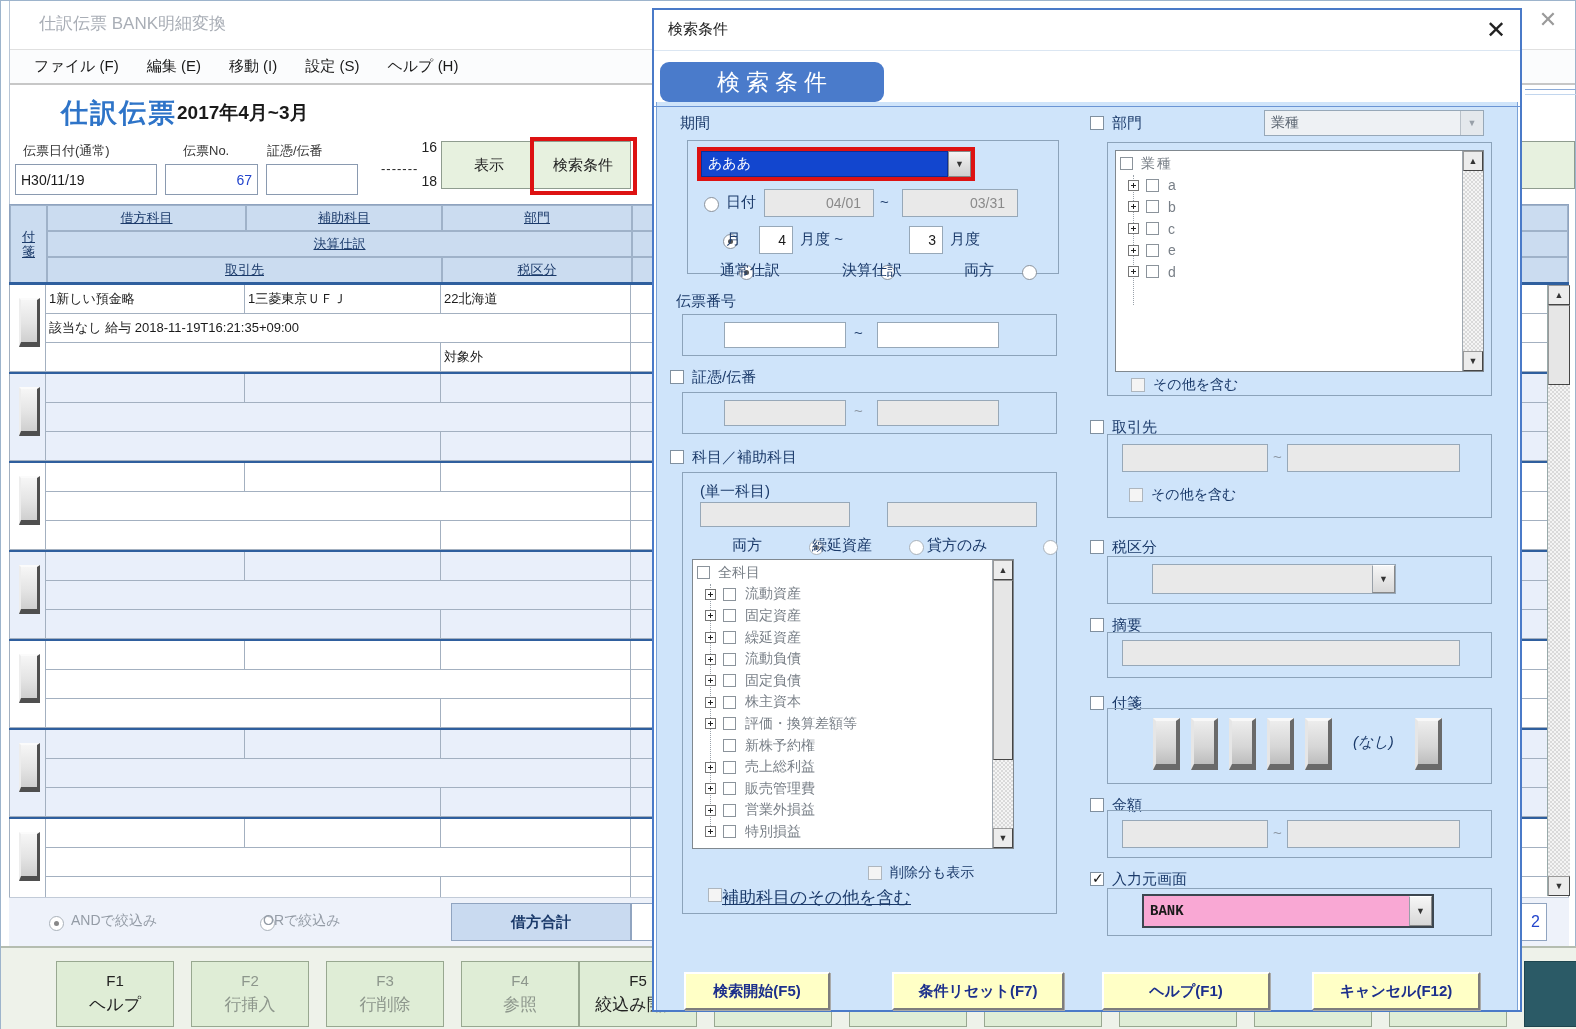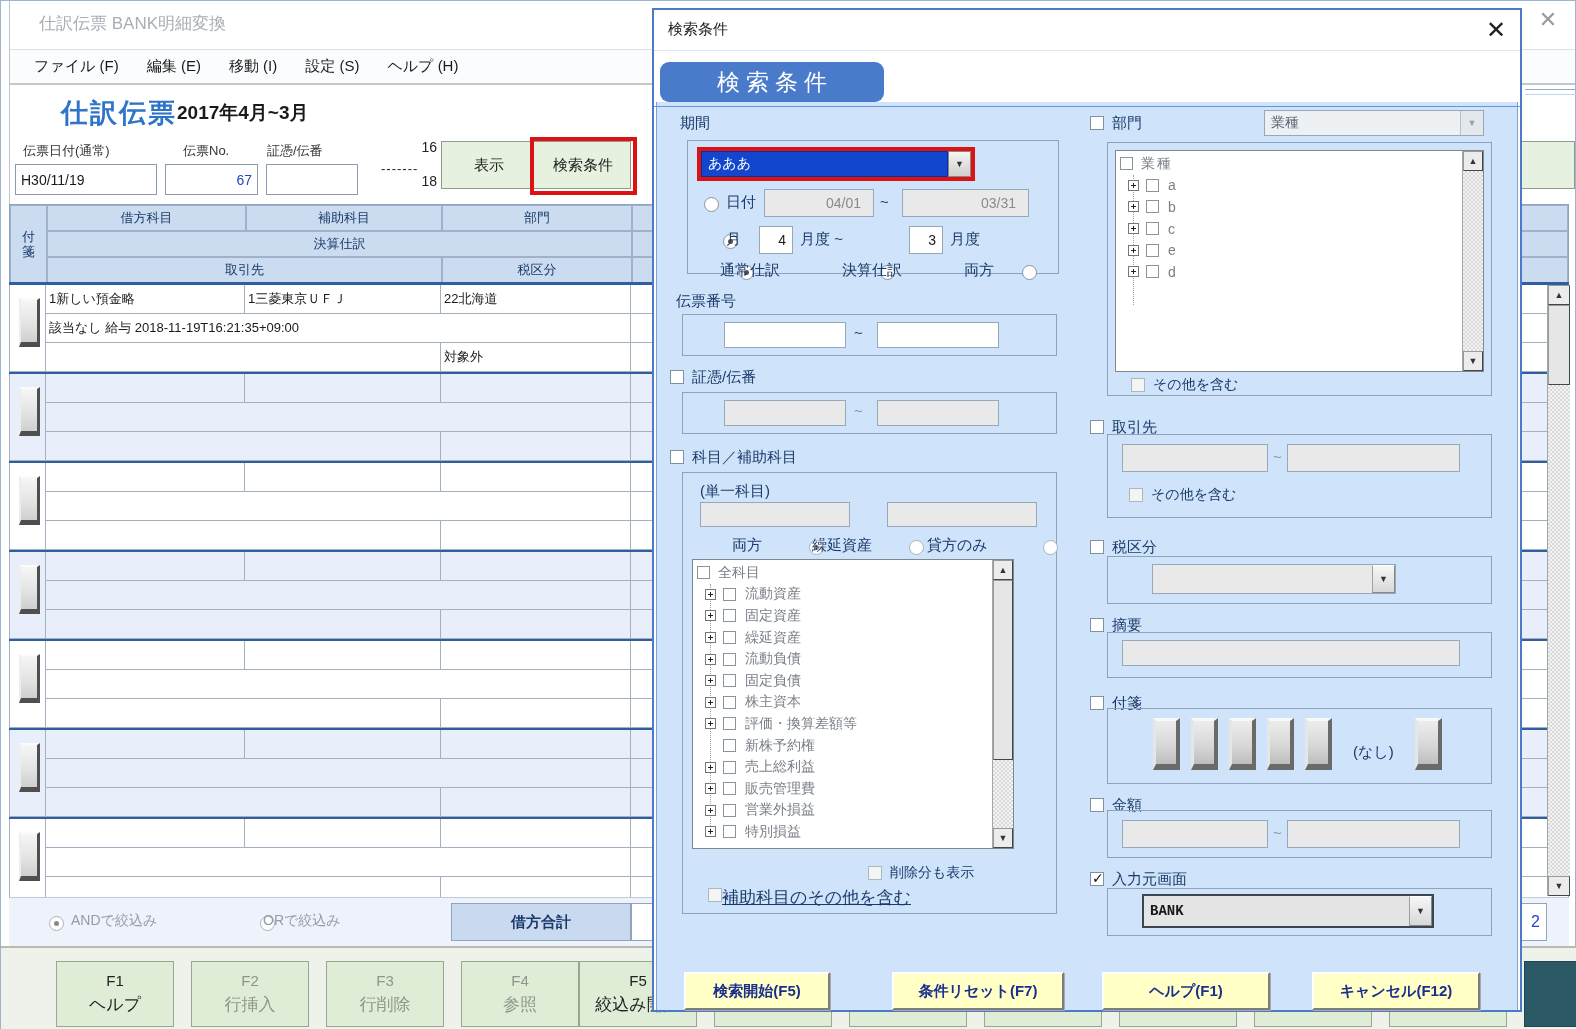--- a/index.html
+++ b/index.html
@@ -27,21 +27,21 @@
 #toolbar-green .tg-half { flex:1; display:flex; align-items:center; justify-content:center; font-size:15px; color:#222;text-align:center; }
 #search-red-box { position:absolute; left:88px; top:-5px; width:107px; height:58px; border:4px solid #dd1212; }
 #toolbar-partial-button { position:absolute; left:1450px; top:140px; width:124px; height:48px; background:#e7f1df; border:1px solid #8f9c8f; }
 #sliver-line1 { position:absolute; left:1524px; top:88px; width:52px; height:1px; background:#8cabd8; }
 #sliver-line2 { position:absolute; left:1524px; top:93px; width:52px; height:1px; background:#c2d6ee; }
 
 
 #jv-table { position:absolute; left:8px; top:203px; width:1560px; }
 .tgrid { display:grid; grid-template-columns:37px 199px 196px 190px 1fr; }
 #jv-head { background:#cbdcf0; border:1px solid #8fa3bf; border-bottom:none; }
-#jv-head > div { border:1px solid #9fb2c9; display:flex; align-items:center; justify-content:center; font-size:13px; color:#1b3a6a; height:26px; }
+#jv-head > div { border:1px solid #9fb2c9; display:flex; align-items:center; justify-content:center; font-size:13px; color:#1b3a6a; height:26px;text-decoration:underline; }
 #jv-head .fusen-h { grid-row:1 / span 3; height:78px; }
 #jv-head .fusen-h span { width:15px; line-height:15px; word-break:break-all; text-align:center; font-size:13px; }
 .hspan3 { grid-column:2 / span 3; }
 .hspan2 { grid-column:2 / span 2; }
 #group-sep-top { position:absolute; left:8px; top:281px; width:1560px; height:3px; background:#2f5f9e; }
 #jv-body { position:absolute; left:8px; top:284px; width:1560px; }
 .jv-group { position:relative; display:grid; grid-template-columns:37px 199px 196px 190px 1fr; grid-auto-rows:29px; border-bottom:2px solid #2f5f9e; background:#fff; }
 .jv-group.alt { background:#e9effa; }
 .jv-group > div { border:1px solid #a3b0c0; border-top:none; border-left:none; font-size:13px; display:flex; align-items:center; padding:0 3px; overflow:hidden; white-space:nowrap; }
 .jv-group .g-fusen { grid-row:1 / span 3; grid-column:1; border-left:1px solid #a3b0c0; position:relative; }
@@ -98,21 +98,21 @@
 .cb { position:absolute; width:14px; height:14px; background:#fff; border:1px solid #8090a0; }
 .cb.dis { background:#f4f4f4; border-color:#aeb6be; }
 .cb .ck { position:absolute; left:1px; top:-3px; font-size:14px; font-weight:bold; color:#111; }
 .inp { position:absolute; background:#fff; border:1px solid #97a8b8; font-size:14px; display:flex; align-items:center; padding:0 5px; }
 .inp.gray { background:#e9e9e9; color:#8a8a8a; }
 .inp.num { justify-content:flex-end; padding-right:12px; }
 .tilde { position:absolute; font-size:15px; color:#1b3a6a; }
 .tilde.dim { color:#8a94a0; }
 
 
-.combo { position:absolute; border:1px solid #97a8b8; background:#e5e5e5; display:flex; }
+.combo { position:absolute; border:1px solid #97a8b8; background:#f9a8d4; display:flex; }
 .combo .cval { flex:1; font-size:14px; display:flex; align-items:center; padding:0 6px; overflow:hidden; white-space:nowrap; }
 .combo .cbtn { width:23px; background:linear-gradient(180deg,#f6f6f6,#d8d8d8); border-left:1px solid #98a0a8; display:flex; align-items:center; justify-content:center; font-size:9px; color:#333; border-top:1px solid #fff; border-right:1px solid #888; border-bottom:1px solid #888; }
 .combo.dis { background:#eef1f4; }
 .combo.dis .cval { color:#5c6672; }
 .combo.dis .cbtn { background:#e4e8ec; color:#98a0a8; border:none; border-left:1px solid #b8c0c8; }
 #period-combo-wrap { position:absolute; left:43px; top:137px; width:278px; height:34px; border:4px solid #dd1212; background:#fff; display:flex; }
 #period-combo-wrap .sel-val { flex:1; background:#1246cf; color:#fff; font-size:14px; display:flex; align-items:center; padding:0 6px; border:1px solid #0a2e9a; }
 #period-combo-wrap .cbtn { width:23px; background:linear-gradient(180deg,#f4f4f4,#cfcfcf); border:1px solid #888; display:flex; align-items:center; justify-content:center; font-size:9px; color:#333; }
 
 
@@ -377,21 +377,21 @@
   <div class="sec-label" style="left:26px; top:104px;">期間</div>
   <div class="gbox" style="left:33px; top:130px; width:372px; height:134px;"></div>
   <div id="period-combo-wrap">
     <div class="sel-val">あああ</div>
     <div class="cbtn">▼</div>
   </div>
   <span class="rd abs" style="left:50px; top:185px;"></span>
   <span class="sec-label" style="left:72px; top:183px;">日付</span>
   <div class="inp gray num" style="left:110px; top:179px; width:110px; height:28px;">04/01</div>
   <span class="tilde" style="left:226px; top:183px;">~</span>
-  <div class="inp gray num" style="left:248px; top:179px; width:127px; height:28px;">03/31</div>
+  <div class="inp gray num" style="left:248px; top:179px; width:116px; height:28px;">03/31</div>
   <span class="rd sel abs" style="left:50px; top:222px;"></span>
   <span class="sec-label" style="left:72px; top:220px;">月</span>
   <div class="inp num" style="left:105px; top:216px; width:34px; height:28px; justify-content:flex-end; padding-right:6px;">4</div>
   <span class="sec-label" style="left:146px; top:220px;">月度 ~</span>
   <div class="inp num" style="left:255px; top:216px; width:34px; height:28px; justify-content:flex-end; padding-right:6px;">3</div>
   <span class="sec-label" style="left:296px; top:220px;">月度</span>
   <span class="rd sel abs" style="left:46px; top:253px;"></span>
   <span class="sec-label" style="left:66px; top:251px;">通常仕訳</span>
   <span class="rd abs" style="left:168px; top:253px;"></span>
   <span class="sec-label" style="left:188px; top:251px;text-align:center;">決算仕訳</span>
@@ -606,21 +606,21 @@
 
   
   <span class="cb" style="left:436px; top:686px;"></span>
   <div class="sec-label" style="left:458px; top:684px;">付箋</div>
   <div class="gbox" style="left:453px; top:698px; width:385px; height:76px;">
     <span class="flag-sm" style="left:45px;"></span>
     <span class="flag-sm" style="left:83px;"></span>
     <span class="flag-sm" style="left:121px;"></span>
     <span class="flag-sm" style="left:159px;"></span>
     <span class="flag-sm" style="left:197px;"></span>
-    <span class="sec-label" style="left:245px; top:34px;">(なし)</span>
+    <span class="sec-label" style="left:245px; top:24px;font-style:italic;">(なし)</span>
     <span class="flag-sm" style="left:307px;"></span>
   </div>
 
   
   <span class="cb" style="left:436px; top:788px;"></span>
   <div class="sec-label" style="left:458px; top:786px;">金額</div>
   <div class="gbox" style="left:453px; top:800px; width:385px; height:48px;"></div>
   <div class="inp gray" style="left:468px; top:810px; width:146px; height:28px;"></div>
   <span class="tilde dim" style="left:619px; top:814px;">~</span>
   <div class="inp gray" style="left:633px; top:810px; width:173px; height:28px;"></div>

